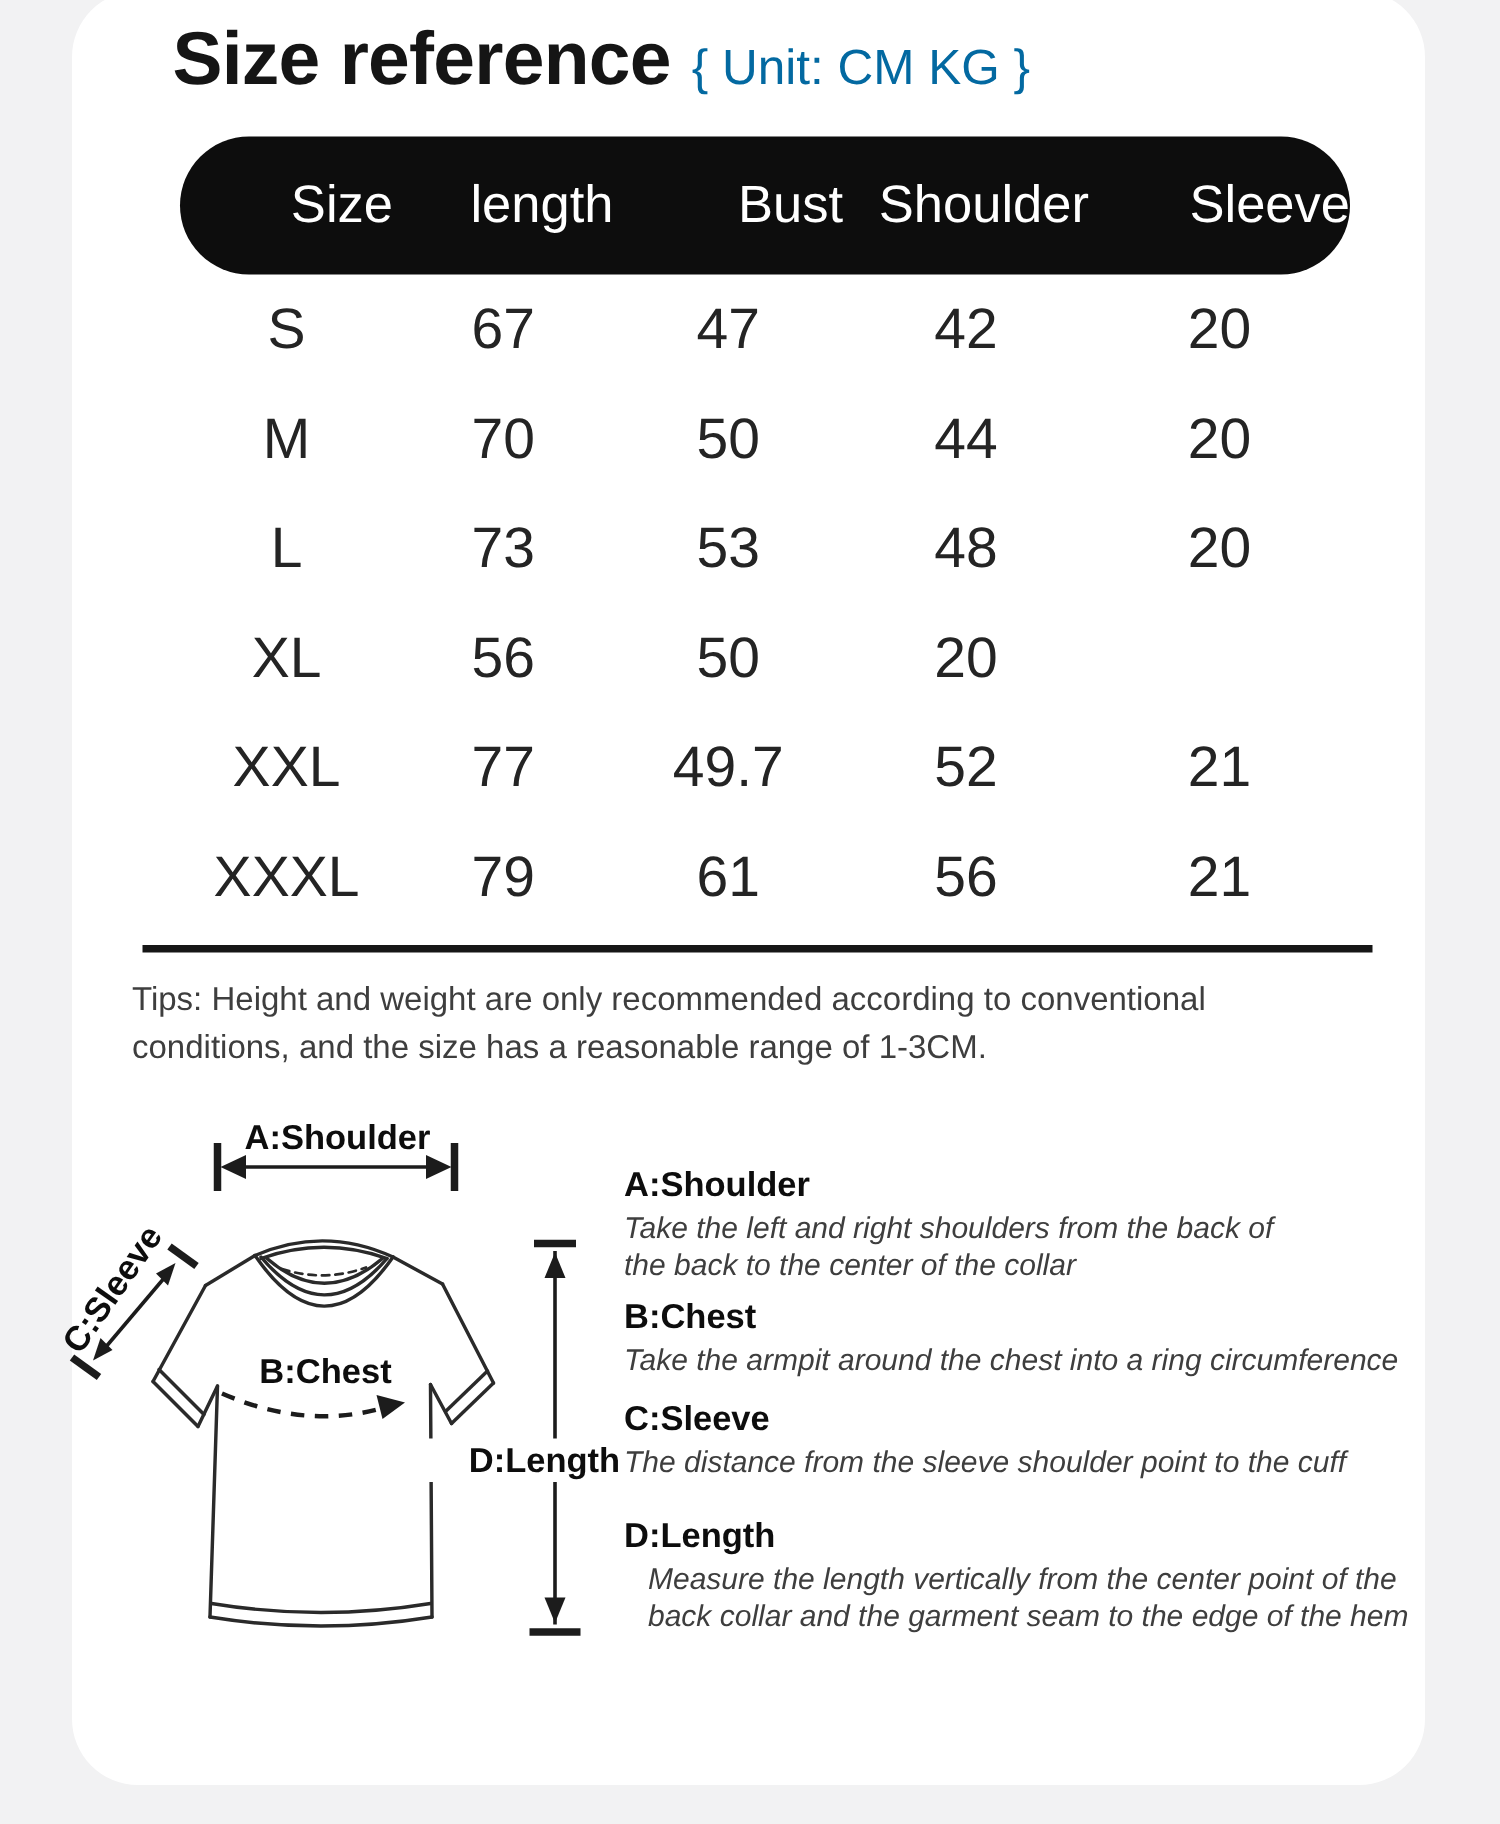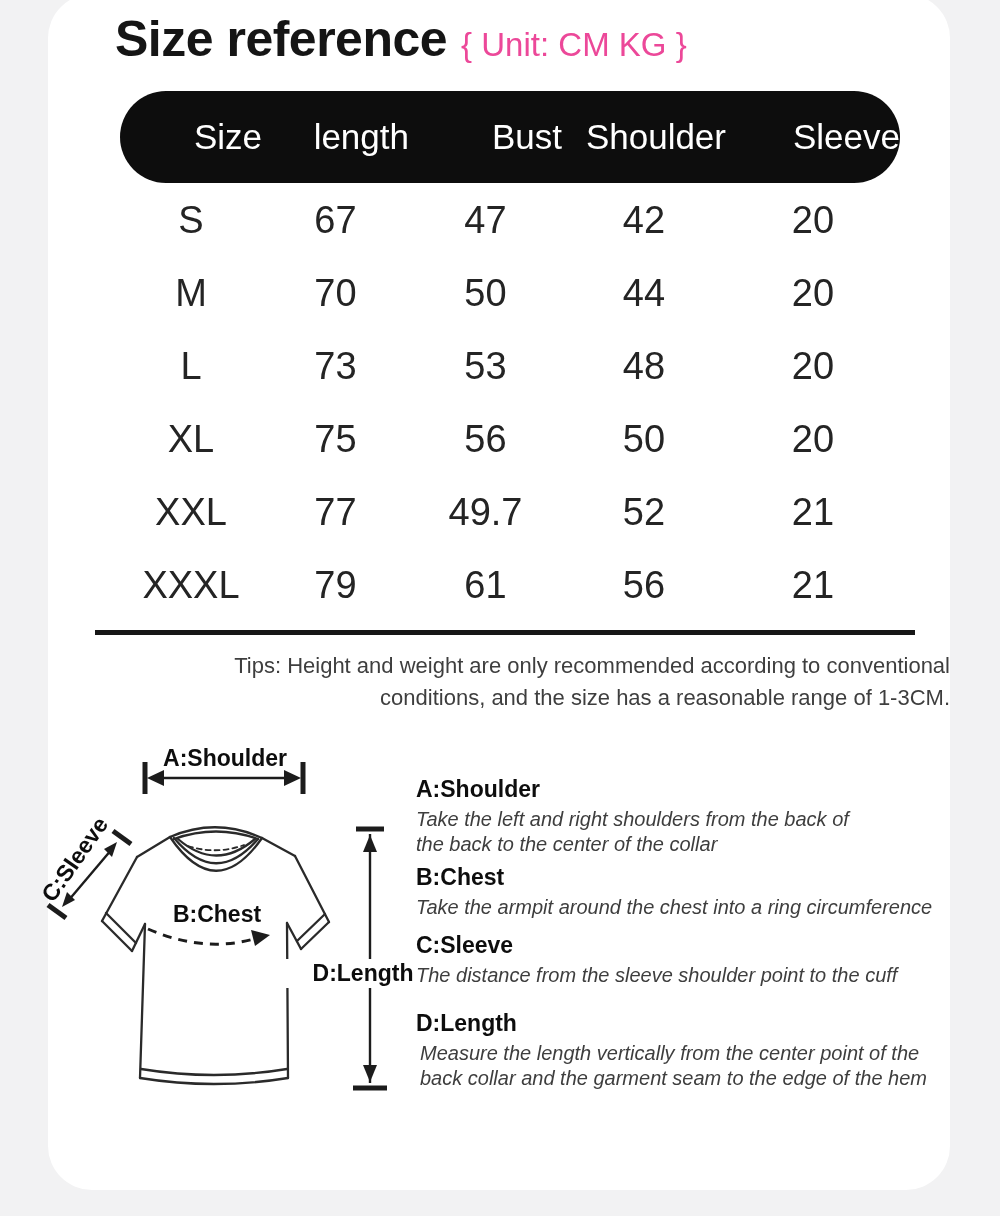--- a/index.html
+++ b/index.html
@@ -11,35 +11,35 @@
     -webkit-font-smoothing:antialiased;
   }
   .page{position:relative;width:1000px;height:1216px;background:var(--page-bg,#f2f2f3);}
   .card{
     position:absolute;left:48px;top:-6px;width:902px;height:1196px;
     background:var(--card-bg,#ffffff);border-radius:44px;
   }
   
   .title-row{position:absolute;left:67px;top:16px;display:flex;align-items:baseline;gap:14px;white-space:nowrap;}
   .title-row h1{margin:0;font-size:50px;font-weight:bold;color:var(--text-primary,#151515);letter-spacing:-0.5px;}
-  .title-row .unit{font-size:33px;font-weight:400;color:#ec4899;}
+  .title-row .unit{font-size:33px;font-weight:400;color:#0369a1;}
   
   .size-table{position:absolute;left:72px;top:97px;width:780px;}
   .grid-row{display:grid;grid-template-columns:142px 147px 153px 164px 174px;}
   .thead{
     height:92px;border-radius:46px;background:var(--header-pill-bg,#0d0d0d);
     color:var(--header-pill-text,#ffffff);align-items:center;
   }
   .th{text-align:right;font-size:35px;font-weight:400;}
   .tbody{margin-top:1px;}
   .trow{height:73px;align-items:center;}
   .td{text-align:center;font-size:38px;color:#242424;}
   
   .divider{position:absolute;left:47px;top:636px;width:820px;height:5px;background:var(--line,#161616);}
-  .tips{position:absolute;left:40px;top:656px;width:862px;text-align:right;
+  .tips{position:absolute;left:40px;top:656px;width:862px;text-align:left;
         font-size:22px;line-height:32px;color:var(--text-secondary,#414141);}
   
   .diagram{position:absolute;left:-18px;top:745px;width:400px;height:360px;}
   .diagram svg{position:absolute;left:0;top:0;}
   .dlabel{position:absolute;font-size:23px;font-weight:bold;color:#0d0d0d;text-align:center;white-space:nowrap;}
   .dlabel.a{left:95px;top:6px;width:200px;}
   .dlabel.b{left:107px;top:162px;width:160px;}
   .dlabel.c{left:-15px;top:107px;width:120px;transform:rotate(-55deg);}
   .dlabel.d{left:255px;top:220px;width:156px;background:var(--card-bg,#ffffff);padding:1px 0;}
   
@@ -47,21 +47,21 @@
   .gsec{position:absolute;left:0;}
   .gsec.g-a{top:782px;}
   .gsec.g-b{top:870px;}
   .gsec.g-c{top:938px;}
   .gsec.g-d{top:1016px;}
   .gsec h3{margin:0;font-size:23px;font-weight:bold;color:#0d0d0d;line-height:26px;}
   .gsec p{margin:5px 0 0 0;font-size:20px;line-height:25px;color:var(--text-secondary,#3e3e3e);font-style:italic;}
   .gsec.g-a p{max-width:455px;}
   .gsec.g-b p{max-width:545px;}
   .gsec.g-c p{max-width:545px;}
-  .gsec.g-d p{max-width:540px;margin-left:4px;}
+  .gsec.g-d p{max-width:540px;margin-left:16px;}
 </style>
 </head>
 <body>
 
 <div class="page">
   <div class="card">
 
     <div class="title-row">
       <h1>Size reference</h1>
       <span class="unit">{ Unit: CM KG }</span>
@@ -92,21 +92,20 @@
         </div>
         <div class="trow grid-row">
           <div class="td">L</div>
           <div class="td">73</div>
           <div class="td">53</div>
           <div class="td">48</div>
           <div class="td">20</div>
         </div>
         <div class="trow grid-row">
           <div class="td">XL</div>
-          <div class="td">75</div>
           <div class="td">56</div>
           <div class="td">50</div>
           <div class="td">20</div>
         </div>
         <div class="trow grid-row">
           <div class="td">XXL</div>
           <div class="td">77</div>
           <div class="td">49.7</div>
           <div class="td">52</div>
           <div class="td">21</div>

